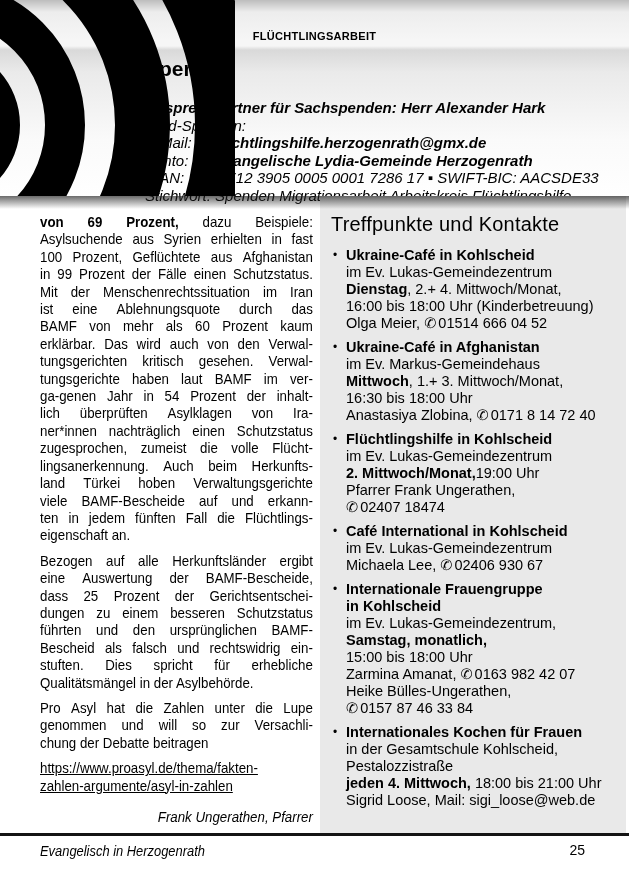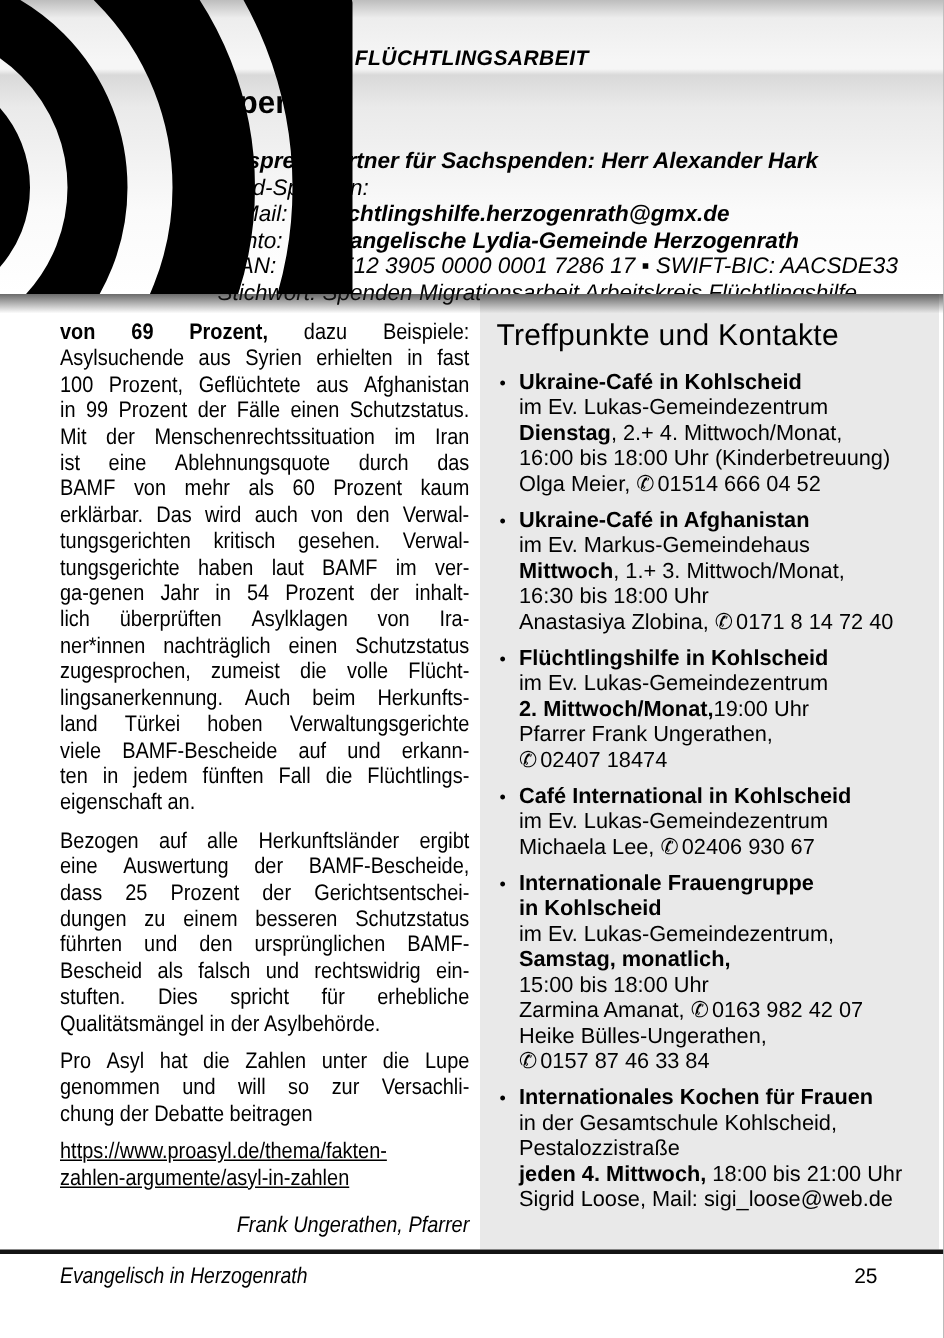--- a/index.html
+++ b/index.html
@@ -12,21 +12,21 @@
   
   .header-bg {
     position:absolute; top:0; left:0; width:629px; height:196px;
     background:linear-gradient(to bottom,
       #bdbdbd 0px, #ededed 12px, #f6f6f6 40px, #f6f6f6 46px,
       #d9d9d9 50px, #eaeaea 72px, #fafafa 140px, #ffffff 196px);
   }
   .logo-arcs { position:absolute; top:0; left:0; }
   .header-title {
     position:absolute; top:30px; left:0; width:629px; text-align:center;
-    font-size:14px; font-weight:bold; font-style:italic; letter-spacing:.3px;
+    font-size:11px; font-weight:bold; letter-spacing:.3px;
   }
   .donation { position:absolute; top:57px; left:145px; width:470px; font-size:15px; line-height:17.5px; }
   .donation .dn-heading { font-size:21px; font-weight:bold; line-height:24px; margin-bottom:18px; }
   .donation .dn-row { white-space:nowrap;font-style:italic; }
   .donation .lbl { display:inline-block; }
   .donation .lbl.w60 { width:60px; }
   .donation .lbl.w70 { width:70px; }
   .donation .bold { font-weight:bold; }
   
   .shade-band {
@@ -86,21 +86,21 @@
     <div class="dn-heading">Spenden</div>
     <div class="dn-row bold">Ansprechpartner für Sachspenden: Herr Alexander Hark</div>
     <div class="dn-row">Geld-Spenden:</div>
     <div class="dn-row">
       <span class="lbl w60">E-Mail:</span><span class="bold">fluechtlingshilfe.herzogenrath@gmx.de</span>
     </div>
     <div class="dn-row">
       <span class="lbl w70">Konto:</span><span class="bold">Evangelische Lydia-Gemeinde Herzogenrath</span>
     </div>
     <div class="dn-row">
-      <span class="lbl w70">IBAN:</span><span>DE12 3905 0000 0001 7286 17 ▪ SWIFT-BIC: AACSDE33</span>
+      <span class="lbl w70">IBAN:</span><span>DE12 3905 0005 0001 7286 17 ▪ SWIFT-BIC: AACSDE33</span>
     </div>
     <div class="dn-row">
       <span>Stichwort:</span>
       <span>Spenden Migrationsarbeit Arbeitskreis Flüchtlingshilfe</span>
     </div>
   </div>
 
   <div class="shade-band"></div>
 
   <div class="article" id="article">

